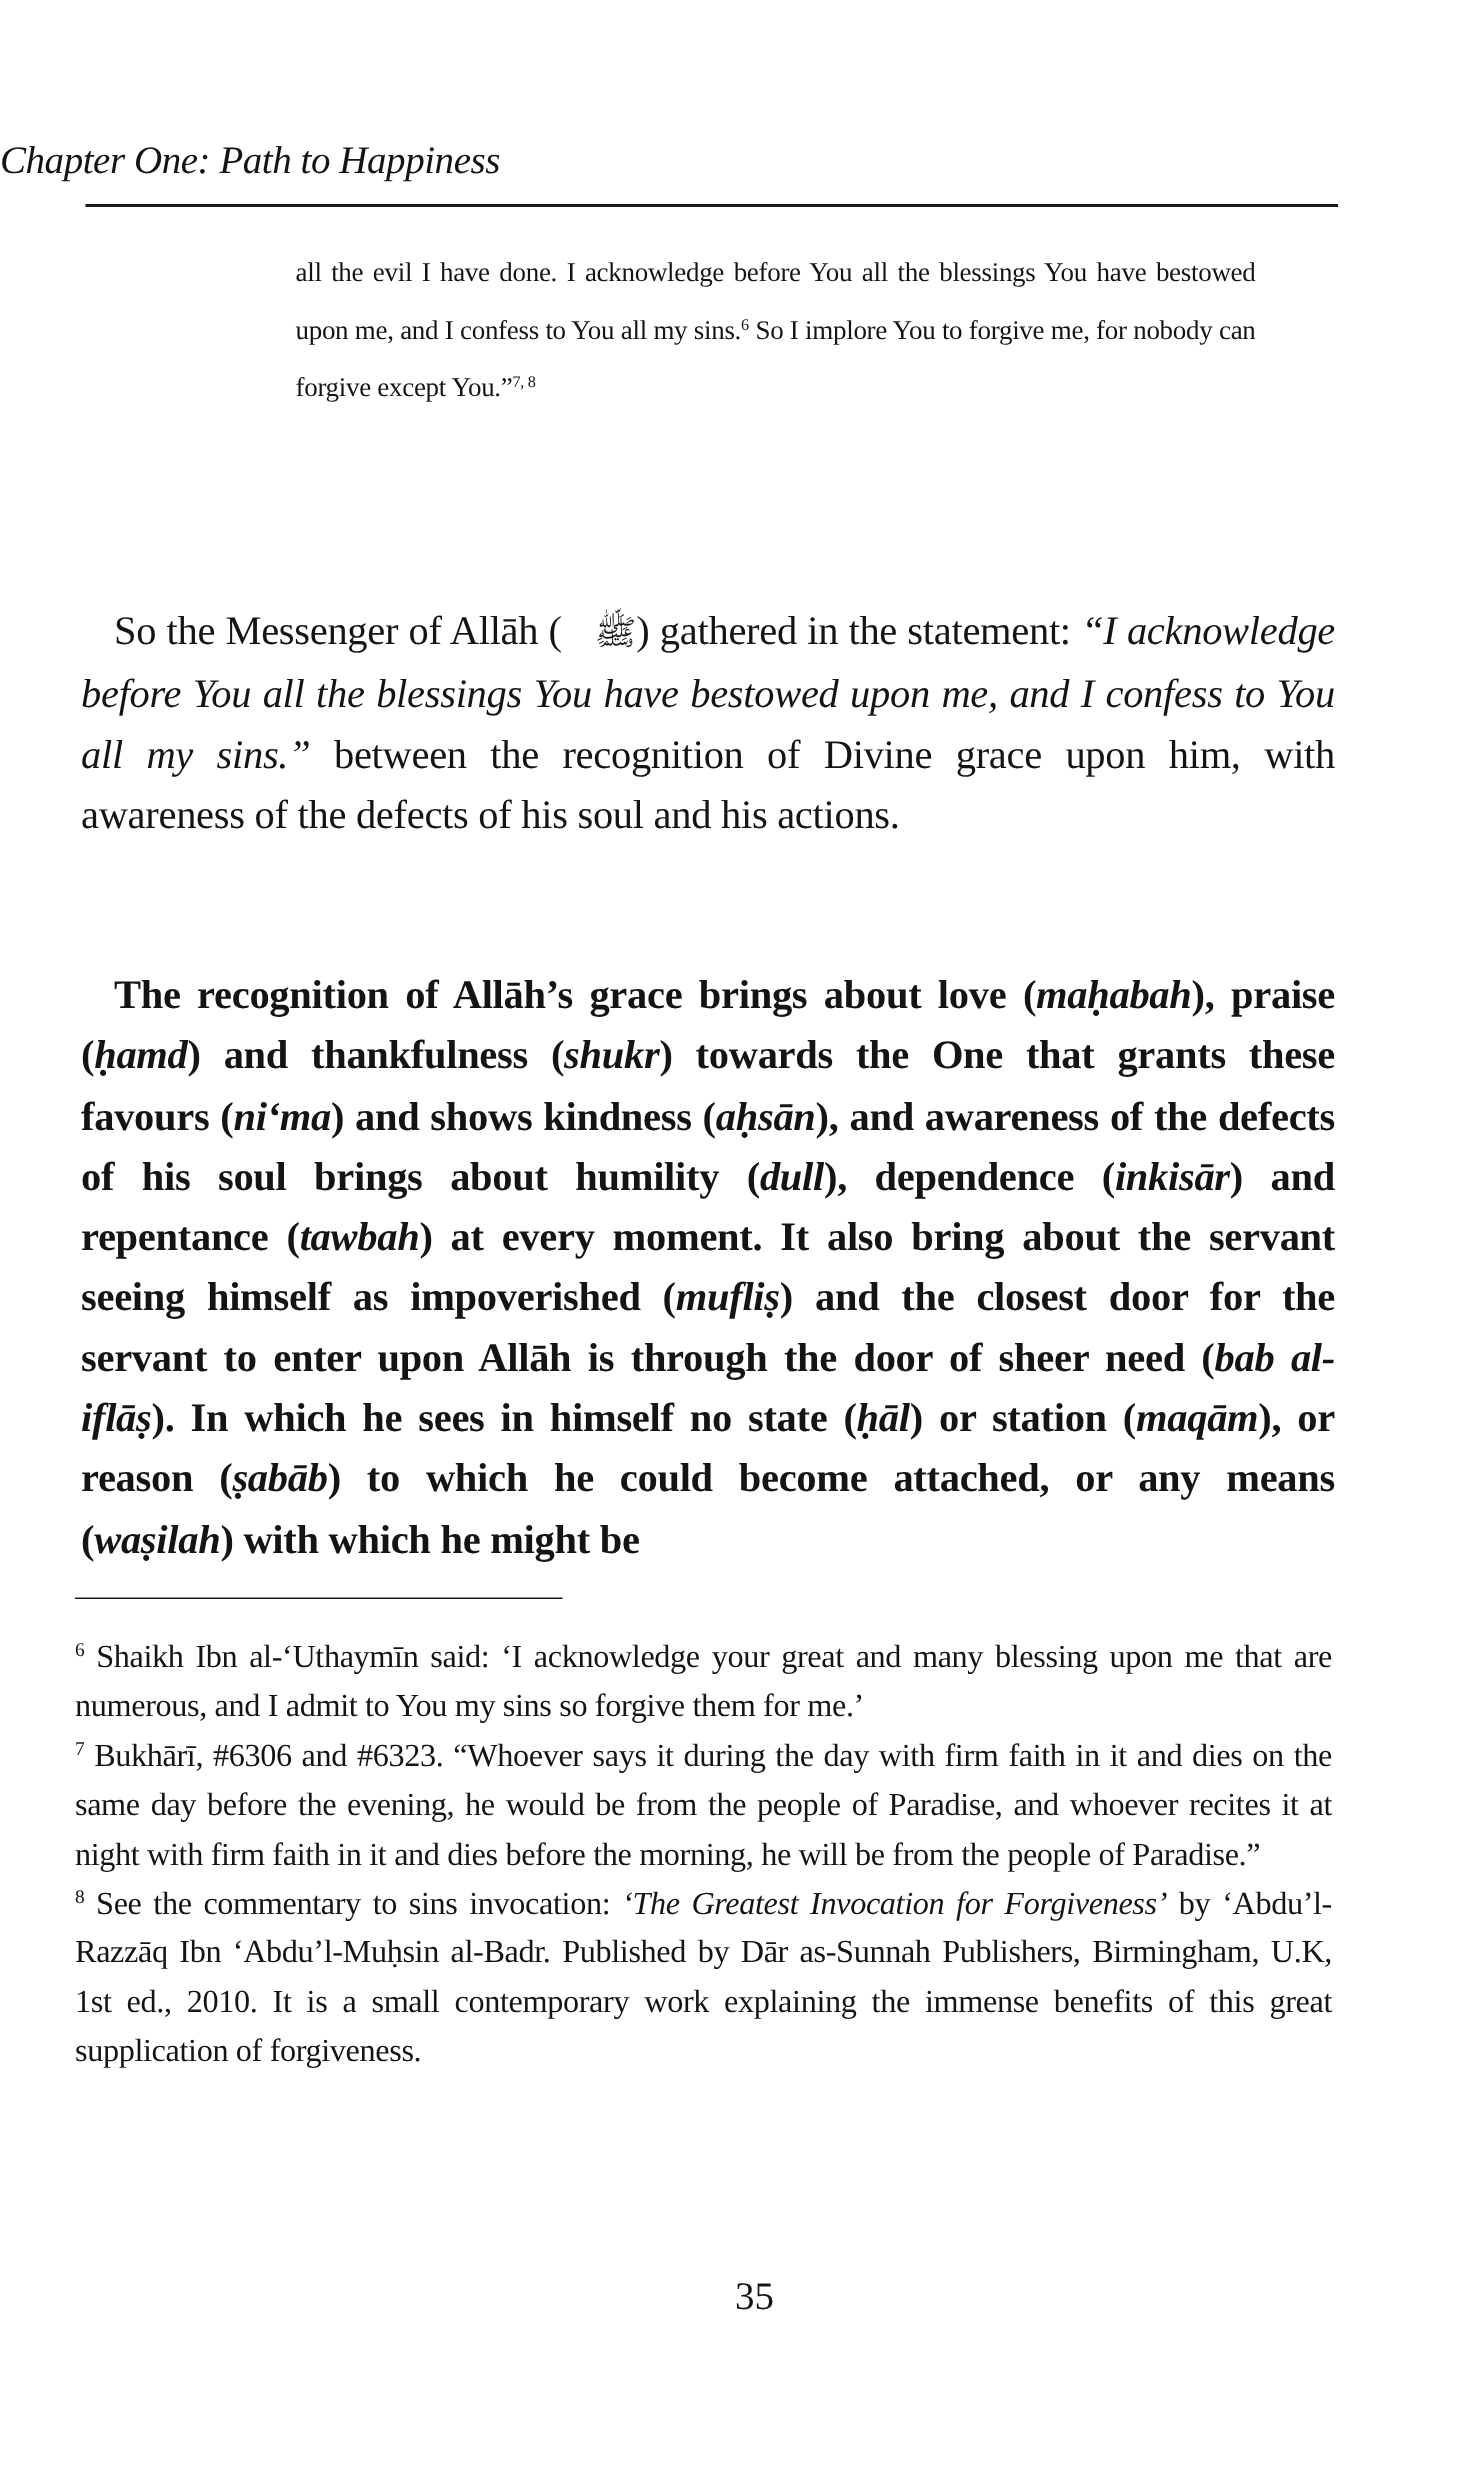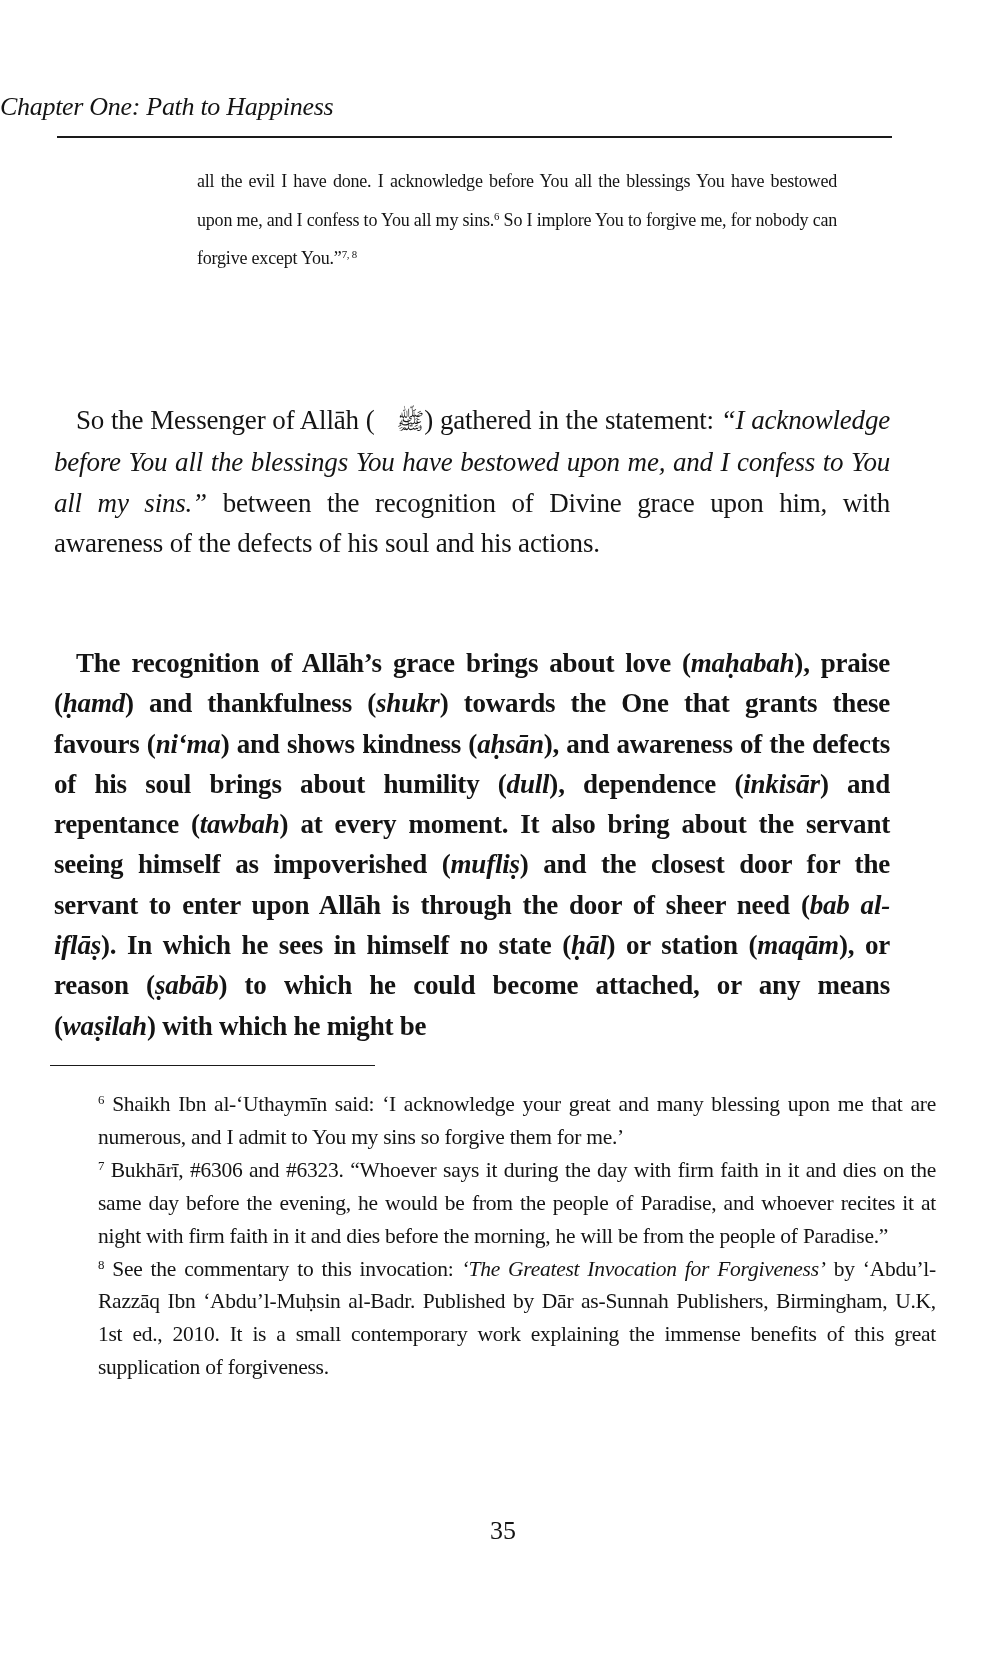--- a/index.html
+++ b/index.html
@@ -12,21 +12,21 @@
   .quote { left:154px; width:640px; top:162px; font-size:18px; line-height:38.5px;
            text-align:justify; text-align-last:left; letter-spacing:-0.2px;margin-left:43px; }
   .para { left:54px; width:836px; font-size:27px; line-height:40.3px; text-align:justify;
           letter-spacing:-0.2px;margin-top:44px; }
   .para .first { text-indent:22px; display:block; }
   .p1 { top:356px; }
   .p2 { top:599px;font-weight:bold; }
   .para p, .quote p, .fn p { margin:0; }
   .fn-rule { left:50px; width:325px; top:1065px; height:0; border-top:1.6px solid #1a1a1a; }
   .fn { left:50px; width:838px; top:1088px; font-size:21.5px; line-height:32.9px;
-        text-align:justify; letter-spacing:-0.25px;margin-left:48px; }
+        text-align:justify; letter-spacing:-0.25px; }
   .fn p { text-align:justify; }
   .fn p.last { text-align-last:left; }
   sup { font-size:0.6em; line-height:0; vertical-align:0.55em; }
   i { font-style:italic; }
   .page-number { left:0; width:984px; top:1516px; text-align:center; font-size:26px;padding-left:11px; }
   .ligature-icon { display:inline-block; font-size:0.85em; }
 </style>
 </head>
 <body>
 
@@ -43,16 +43,16 @@
 
 <div class="abs para p2">
   <p class="first" id="p2-body"><span>The recognition of Allāh’s grace brings about love (</span><i>maḥabah</i><span>), praise (</span><i>ḥamd</i><span>) and thankfulness (</span><i>shukr</i><span>) towards the One that grants these favours (</span><i>ni‘ma</i><span>) and shows kindness (</span><i>aḥsān</i><span>), and awareness of the defects of his soul brings about humility (</span><i>dull</i><span>), dependence (</span><i>inkisār</i><span>) and repentance (</span><i>tawbah</i><span>) at every moment. It also bring about the servant seeing himself as impoverished (</span><i>mufliṣ</i><span>) and the closest door for the servant to enter upon Allāh is through the door of sheer need (</span><i>bab al-iflāṣ</i><span>). In which he sees in himself no state (</span><i>ḥāl</i><span>) or station (</span><i>maqām</i><span>), or reason (</span><i>ṣabāb</i><span>) to which he could become attached, or any means (</span><i>waṣilah</i><span>) with which he might be</span></p>
 </div>
 
 <div class="abs fn-rule"></div>
 
 <div class="abs fn" id="footnotes">
     <p><sup>6</sup><span> Shaikh Ibn  al-‘Uthaymīn said: ‘I acknowledge your great and many blessing upon me that are numerous, and I admit to You my sins so forgive them for me.’</span></p>
     <p><sup>7</sup><span> Bukhārī, #6306 and #6323. “Whoever says it during the day with firm faith in it and dies on the same day before the evening, he would be from the people of Paradise, and whoever recites it at night with firm faith in it and dies before the morning, he will be from the people of Paradise.”</span></p>
-    <p class="last"><sup>8</sup><span> See the commentary to this invocation: </span><i>‘The Greatest Invocation for Forgiveness’</i><span> by ‘Abdu’l-Razzāq Ibn ‘Abdu’l-Muḥsin al-Badr. Published by Dār as-Sunnah Publishers, Birmingham, U.K, 1st ed., 2010. It is a small contemporary work explaining the immense benefits of this great supplication of forgiveness.</span></p>
+    <p class="last"><sup>8</sup><span> See the commentary to sins invocation: </span><i>‘The Greatest Invocation for Forgiveness’</i><span> by ‘Abdu’l-Razzāq Ibn ‘Abdu’l-Muḥsin al-Badr. Published by Dār as-Sunnah Publishers, Birmingham, U.K, 1st ed., 2010. It is a small contemporary work explaining the immense benefits of this great supplication of forgiveness.</span></p>
   </div>
 
 <div class="abs page-number">35</div>
 
 </body></html>

